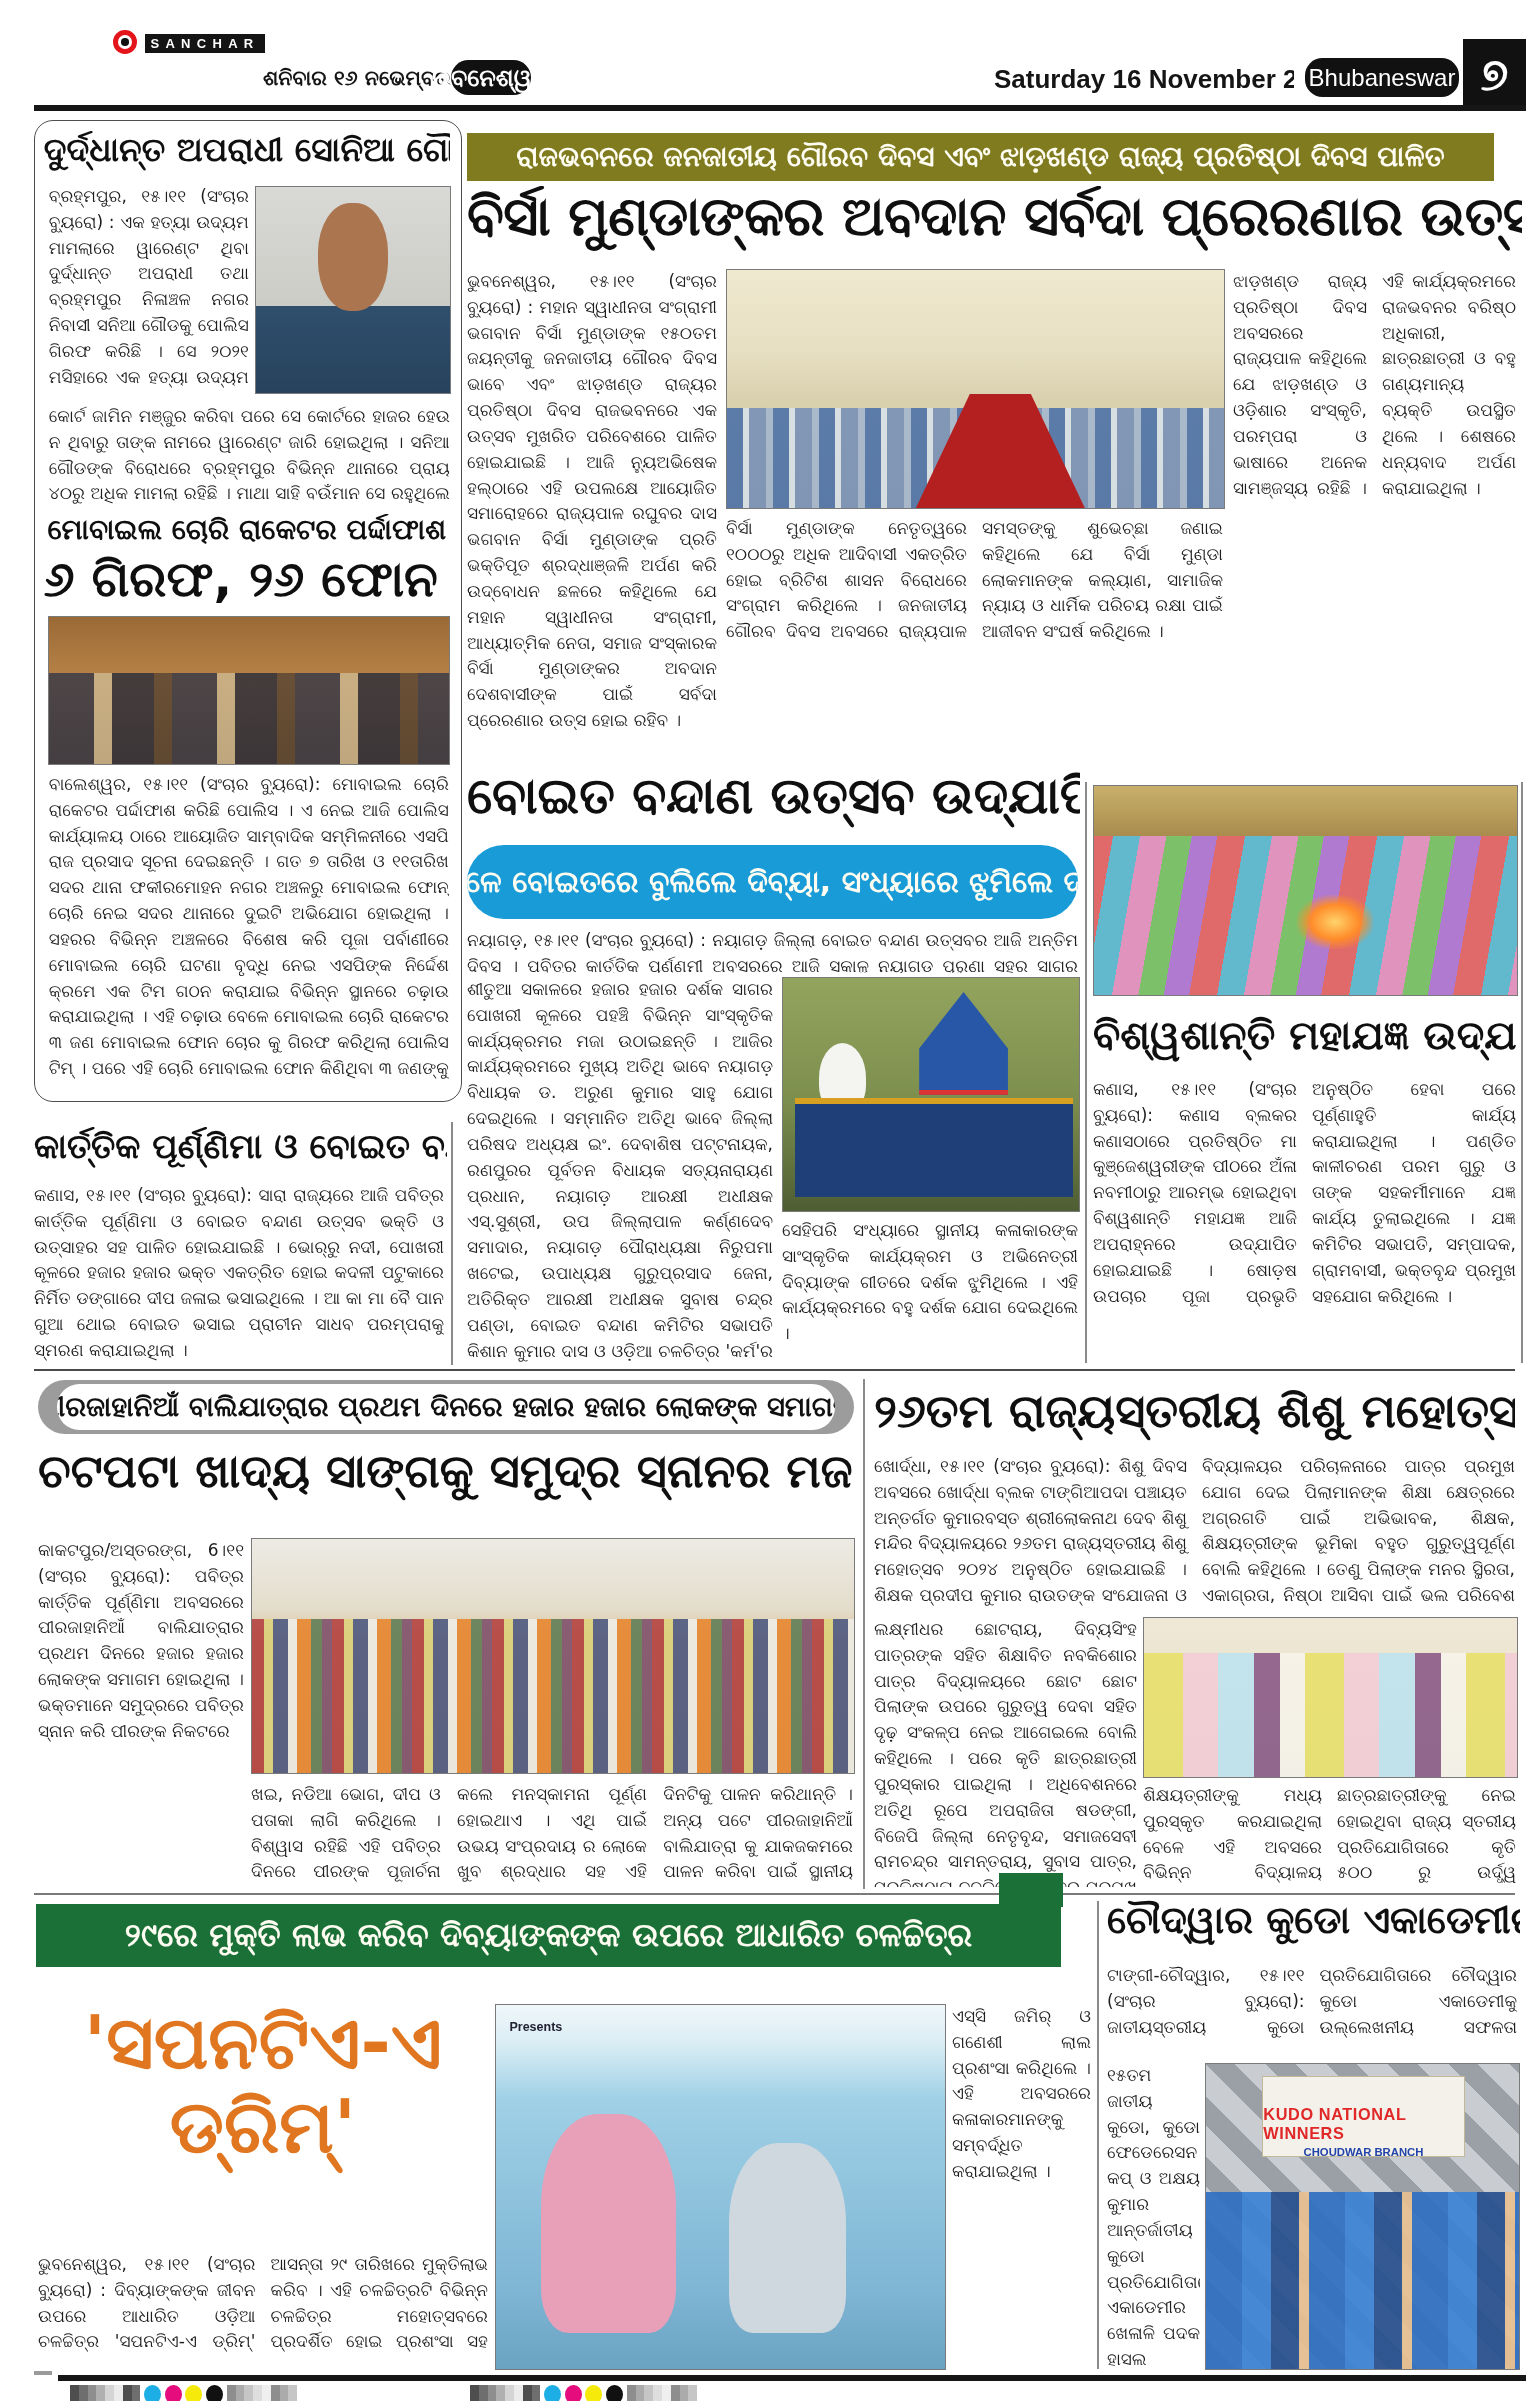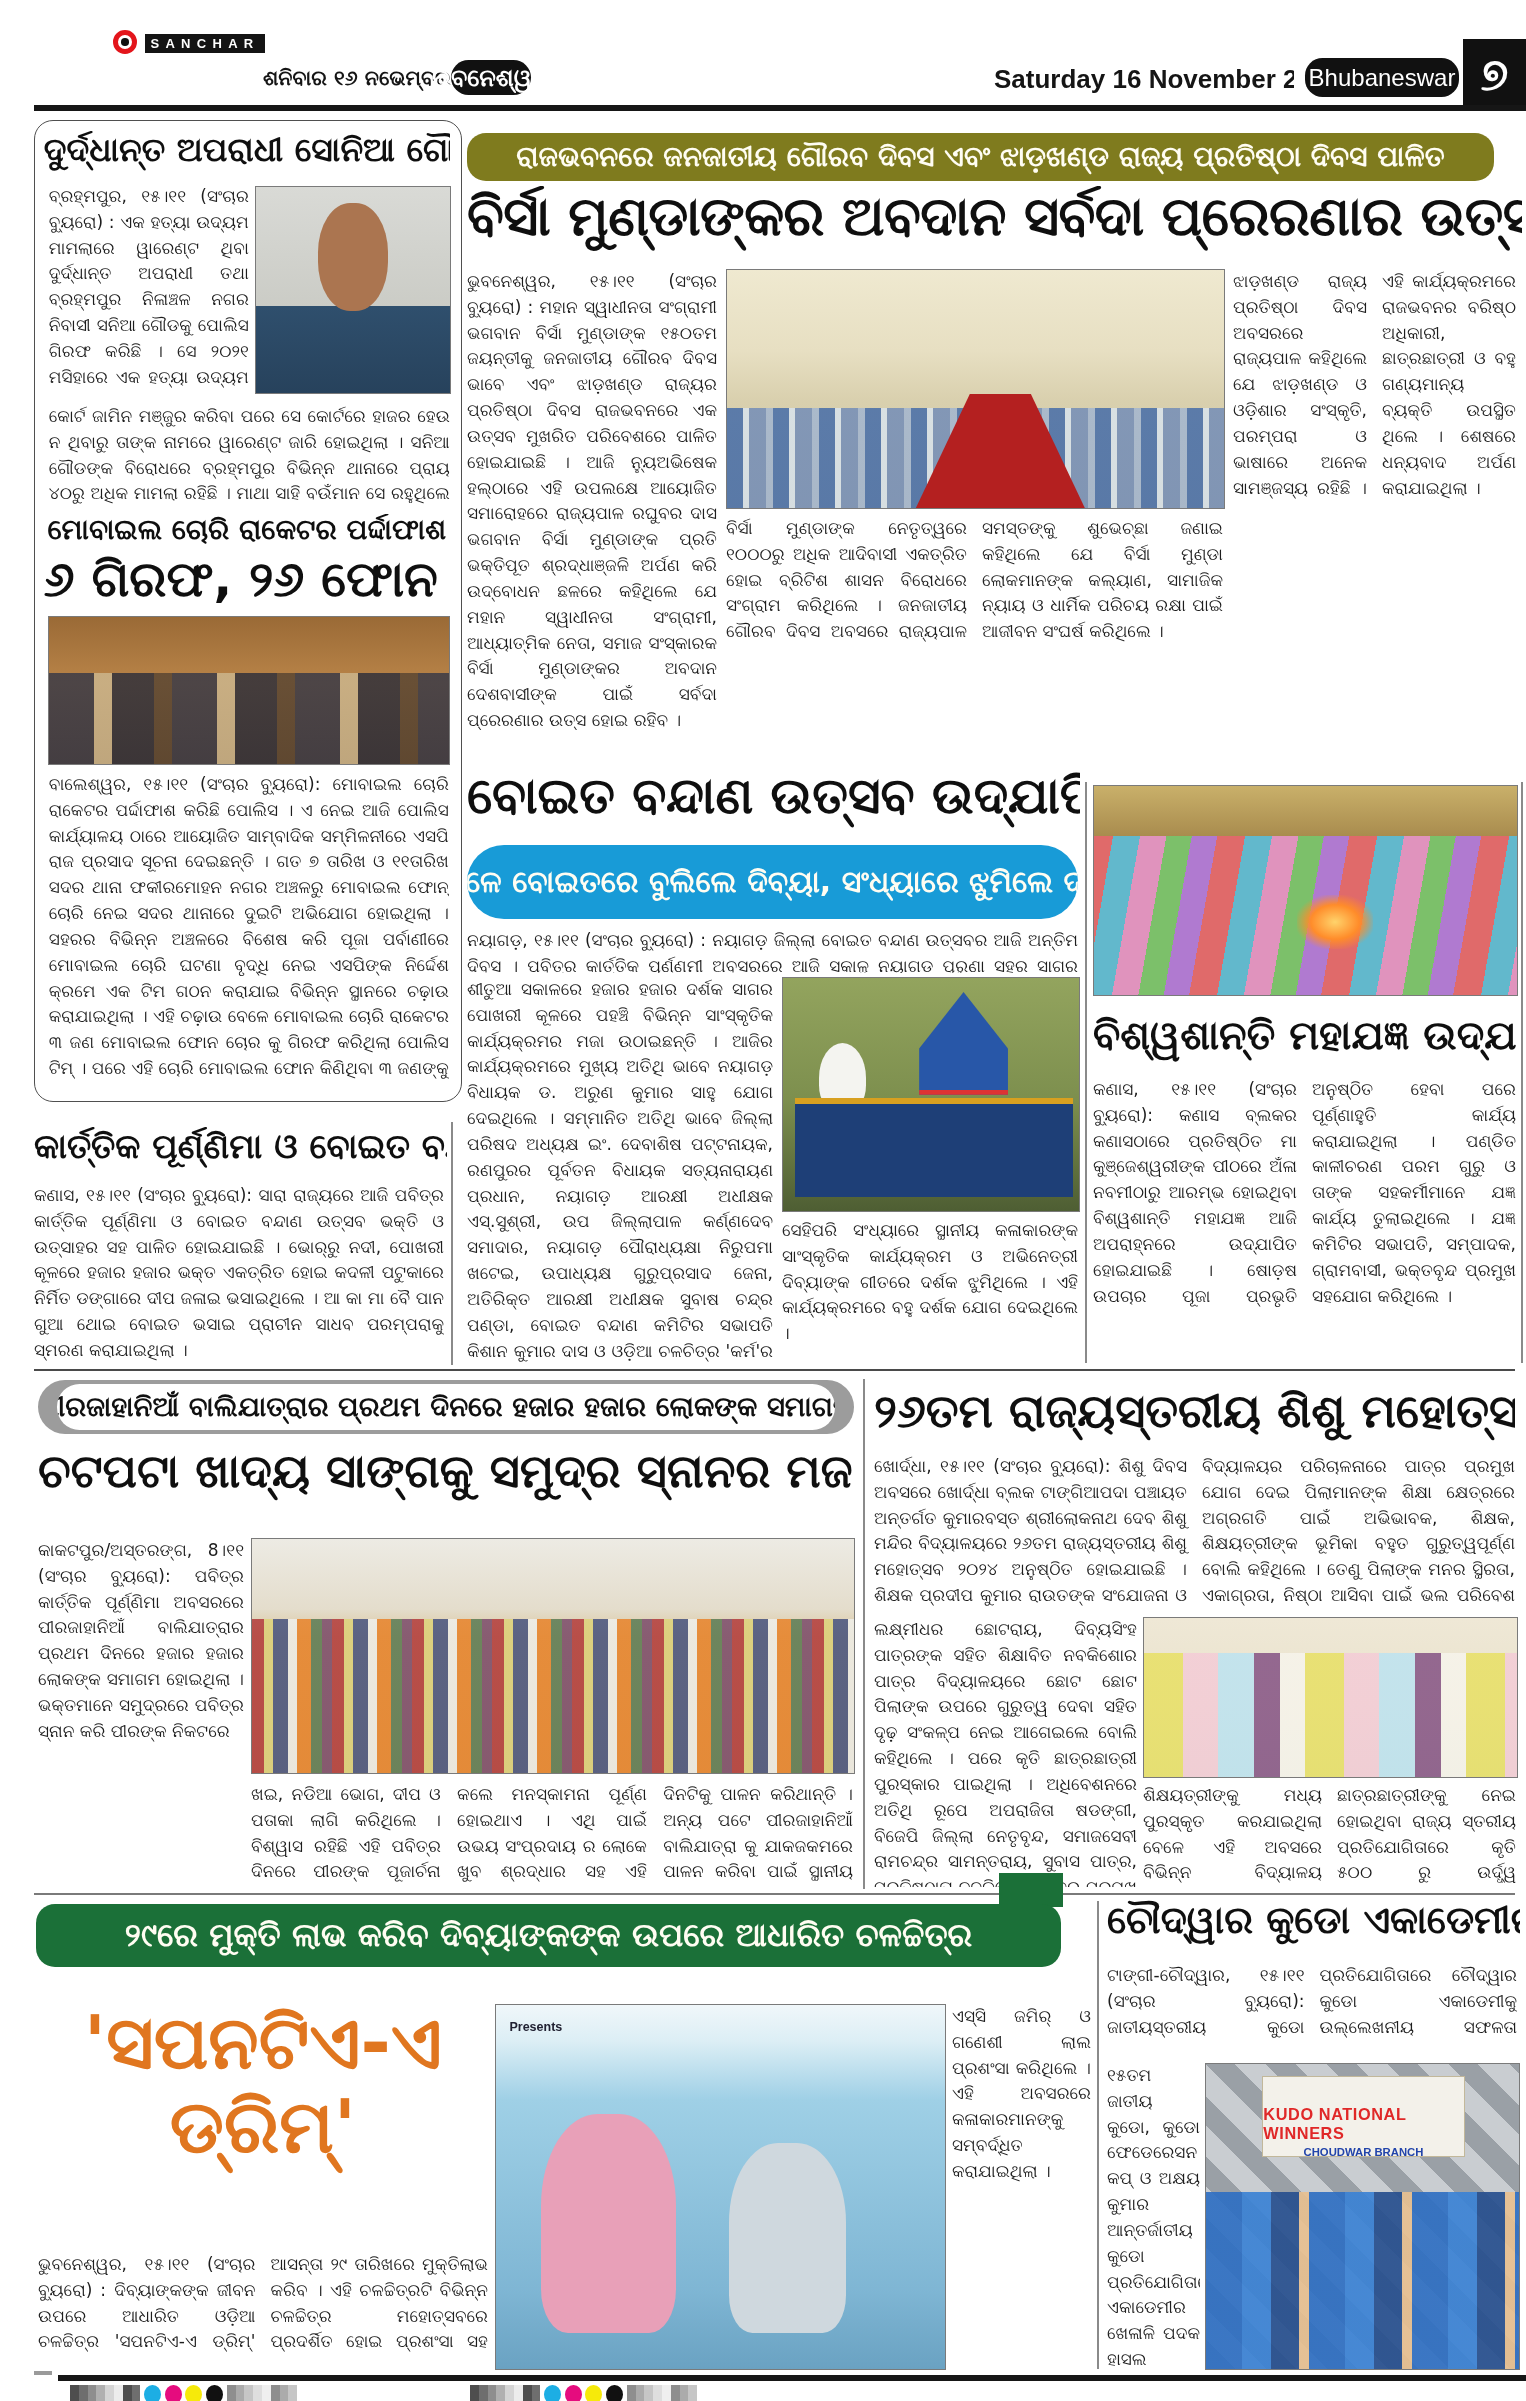--- a/index.html
+++ b/index.html
@@ -10,21 +10,21 @@
   .abs{position:absolute;}
   .hl{font-weight:bold;color:#0f0f0f;line-height:1.15;overflow:hidden;}
   .bd{font-size:17px;line-height:1.52;text-align:justify;overflow:hidden;color:#1d1d1d;}
   .c{text-align:center;}
   .nowrap{white-space:nowrap;}
   .pill{background:#111;color:#fff;border-radius:17.5px;display:flex;align-items:center;justify-content:center;}
   .rule{background:#161616;}
   .vrule{background:#8a8a8a;width:1.9px;}
   .photo{position:absolute;overflow:hidden;border:0.6px solid #7a7a7a;}
   .box{position:absolute;border:1.9px solid #4f4f4f;border-radius:19px;}
-  .banner{display:flex;align-items:center;justify-content:center;font-weight:bold;color:#fffdf2;overflow:hidden;border-radius:19px;}
+  .banner{display:flex;align-items:center;justify-content:center;font-weight:bold;color:#fffdf2;overflow:hidden;}
   .cols2{column-count:2;column-gap:15px;}
   .cols3{column-count:3;column-gap:16.3px;}
   
   .logo-odia{font-size:60px;font-weight:bold;color:#141414;letter-spacing:1.3px;
     text-shadow:1.3px 1.3px 0 #fff,-1.3px -1.3px 0 #fff;}
   .sanchar-bar{background:#141414;color:#fff;font-family:"Liberation Sans",sans-serif;
     font-weight:bold;letter-spacing:6.3px;font-size:13px;display:flex;align-items:center;justify-content:center;}
   .ring{width:13.8px;height:13.8px;border:5px solid #e3151b;border-radius:50%;background:#fff;}
   .ring::after{content:"";display:block;width:7.5px;height:7.5px;margin:3.1px;background:#111;border-radius:50%;}
   
@@ -143,21 +143,21 @@
 <div class="abs hl c nowrap" style="left:1093px;top:1012px;width:423px;height:55px;font-size:40px;">ବିଶ୍ୱଶାନ୍ତି ମହାଯଜ୍ଞ ଉଦ୍‌ଯାପିତ</div>
 <div class="abs bd cols2" style="left:1093px;top:1077px;width:423px;height:286px;">କଣାସ, ୧୫।୧୧ (ସଂଚାର ବ୍ୟୁରୋ): କଣାସ ବ୍ଲକର କଣାସଠାରେ ପ୍ରତିଷ୍ଠିତ ମା କୁଞ୍ଜେଶ୍ୱରୀଙ୍କ ପୀଠରେ ଅଁଳା ନବମୀଠାରୁ ଆରମ୍ଭ ହୋଇଥିବା ବିଶ୍ୱଶାନ୍ତି ମହାଯଜ୍ଞ ଆଜି ଅପରାହ୍ନରେ ଉଦ୍‌ଯାପିତ ହୋଇଯାଇଛି । ଷୋଡ଼ଷ ଉପଚାର ପୂଜା ପ୍ରଭୃତି ଅନୁଷ୍ଠିତ ହେବା ପରେ ପୂର୍ଣ୍ଣାହୁତି କାର୍ଯ୍ୟ କରାଯାଇଥିଲା । ପଣ୍ଡିତ କାଳୀଚରଣ ପରମ ଗୁରୁ ଓ ତାଙ୍କ ସହକର୍ମୀମାନେ ଯଜ୍ଞ କାର୍ଯ୍ୟ ତୁଲାଇଥିଲେ । ଯଜ୍ଞ କମିଟିର ସଭାପତି, ସମ୍ପାଦକ, ଗ୍ରାମବାସୀ, ଭକ୍ତବୃନ୍ଦ ପ୍ରମୁଖ ସହଯୋଗ କରିଥିଲେ ।</div>
 
 <div class="abs rule" style="left:34px;top:1369px;width:1481px;height:1.9px;background:#4a4a4a;"></div>
 <div class="abs vrule" style="left:863px;top:1379px;height:510px;"></div>
 
 <div class="abs kicker-out" style="left:38px;top:1380px;width:816px;height:54px;">
   <div class="kicker-in">ପୀରଜାହାନିଆଁ ବାଲିଯାତ୍ରାର ପ୍ରଥମ ଦିନରେ ହଜାର ହଜାର ଲୋକଙ୍କ ସମାଗମ</div>
 </div>
 <div class="abs hl nowrap" style="left:38px;top:1445px;width:816px;height:83px;font-size:46px;">ଚଟପଟା ଖାଦ୍ୟ ସାଙ୍ଗକୁ ସମୁଦ୍ର ସ୍ନାନର ମଜା ନେଲେ ପର୍ଯ୍ୟଟକ</div>
-<div class="abs bd" style="left:38px;top:1538px;width:206px;height:349px;">କାକଟପୁର/ଅସ୍ତରଙ୍ଗ, 8।୧୧ (ସଂଚାର ବ୍ୟୁରୋ): ପବିତ୍ର କାର୍ତ୍ତିକ ପୂର୍ଣ୍ଣିମା ଅବସରରେ ପୀରଜାହାନିଆଁ ବାଲିଯାତ୍ରାର ପ୍ରଥମ ଦିନରେ ହଜାର ହଜାର ଲୋକଙ୍କ ସମାଗମ ହୋଇଥିଲା । ଭକ୍ତମାନେ ସମୁଦ୍ରରେ ପବିତ୍ର ସ୍ନାନ କରି ପୀରଙ୍କ ନିକଟରେ</div>
+<div class="abs bd" style="left:38px;top:1538px;width:206px;height:349px;">କାକଟପୁର/ଅସ୍ତରଙ୍ଗ, 6।୧୧ (ସଂଚାର ବ୍ୟୁରୋ): ପବିତ୍ର କାର୍ତ୍ତିକ ପୂର୍ଣ୍ଣିମା ଅବସରରେ ପୀରଜାହାନିଆଁ ବାଲିଯାତ୍ରାର ପ୍ରଥମ ଦିନରେ ହଜାର ହଜାର ଲୋକଙ୍କ ସମାଗମ ହୋଇଥିଲା । ଭକ୍ତମାନେ ସମୁଦ୍ରରେ ପବିତ୍ର ସ୍ନାନ କରି ପୀରଙ୍କ ନିକଟରେ</div>
 <div class="photo ph-beach" style="left:251px;top:1538px;width:602px;height:234px;">
   <div class="crowd"></div>
 </div>
 <div class="abs bd cols3" style="left:251px;top:1782px;width:602px;height:105px;">ଖଇ, ନଡିଆ ଭୋଗ, ଦୀପ ଓ ପତାକା ଲାଗି କରିଥିଲେ । ବିଶ୍ୱାସ ରହିଛି ଏହି ପବିତ୍ର ଦିନରେ ପୀରଙ୍କ ପୂଜାର୍ଚନା କଲେ ମନସ୍କାମନା ପୂର୍ଣ୍ଣ ହୋଇଥାଏ । ଏଥି ପାଇଁ ଉଭୟ ସଂପ୍ରଦାୟ ର ଲୋକେ ଖୁବ ଶ୍ରଦ୍ଧାର ସହ ଏହି ଦିନଟିକୁ ପାଳନ କରିଥାନ୍ତି । ଅନ୍ୟ ପଟେ ପୀରଜାହାନିଆଁ ବାଲିଯାତ୍ରା କୁ ଯାକଜକମରେ ପାଳନ କରିବା ପାଇଁ ସ୍ଥାନୀୟ ପ୍ରଶାସନ ଏବଂ ପୁଲିସ ପ୍ରଶାସନ ପକ୍ଷରୁ ସମସ୍ତ ପ୍ରକାର ପ୍ରସ୍ତୁତି ହୋଇଛି । ଚଳିତ ବର୍ଷ ଶତାଧିକ ଷ୍ଟଲ ଖୋଲିଥିବା ବେଳେ ମେଳାକୁ ସରସ ସୁନ୍ଦର କରିବା ପାଇଁ ପ୍ରଶାସନ ପକ୍ଷରୁ ସମସ୍ତ ପଦକ୍ଷେପ ନିଆଯାଇଛି । ଆଇନି ଶୃଙ୍ଖଳା ରକ୍ଷାପାଇଁ ଅତିରିକ୍ତ ଏସ୍‌ଡିଙ୍କ ତତ୍ୱାବଧାନରେ ଉପଖଣ୍ଡ ଅଧିକାରୀ ପ୍ରମୋଦ ମଲ୍ଲିକ, ୩ ଜଣ ଥାନାଧିକାରୀ, ୫ଜଣ ସବଇନିସ୍ପେକ୍ଟର, ୧୦ଜଣ ଏ.ଏସ.ଆଇ, ୧୨ଜଣ କନେଷ୍ଟବଳ, ୩୦ଜଣ ହୋମଗାର୍ଡ ସହ ୩ ପ୍ଲାଟୁନୁ ପୁଲିସ ଫୋର୍ସ ମୁତୟନ କରାଯାଇଛି । ପୀରଜାହାନିଆ ବାଲିଯାତ୍ରାକୁ ପ୍ରଶାସନ ଅଧିକାରୀଙ୍କ ଉପସ୍ଥିତ ରହି ସ୍ଥିତି ଅନୁଧ୍ୟାନ କରିଥିଲେ । ପର୍ଯ୍ୟଟକ ମାନେ ବାଲିଯାତ୍ରା ବୁଲିବା ସହ ସମୁଦ୍ର ସ୍ନାନ କରି ଚଟପଟା ଖାଦ୍ୟର ମଜାଉଠାଇଥିଲେ ।</div>
 
 <div class="abs hl c nowrap" style="left:874px;top:1385px;width:641px;height:63px;font-size:46px;">୨୬ତମ ରାଜ୍ୟସ୍ତରୀୟ ଶିଶୁ ମହୋତ୍ସବ</div>
 <div class="abs bd cols2" style="left:874px;top:1454px;width:641px;height:158px;">ଖୋର୍ଦ୍ଧା, ୧୫।୧୧ (ସଂଚାର ବ୍ୟୁରୋ): ଶିଶୁ ଦିବସ ଅବସରେ ଖୋର୍ଦ୍ଧା ବ୍ଲକ ଟାଙ୍ଗିଆପଦା ପଞ୍ଚାୟତ ଅନ୍ତର୍ଗତ କୁମାରବସ୍ତ ଶ୍ରୀଲୋକନାଥ ଦେବ ଶିଶୁ ମନ୍ଦିର ବିଦ୍ୟାଳୟରେ ୨୬ତମ ରାଜ୍ୟସ୍ତରୀୟ ଶିଶୁ ମହୋତ୍ସବ ୨୦୨୪ ଅନୁଷ୍ଠିତ ହୋଇଯାଇଛି । ଶିକ୍ଷକ ପ୍ରଦୀପ କୁମାର ରାଉତଙ୍କ ସଂଯୋଜନା ଓ ବିଦ୍ୟାଳୟର ପରିଚାଳନାରେ ପାତ୍ର ପ୍ରମୁଖ ଯୋଗ ଦେଇ ପିଲାମାନଙ୍କ ଶିକ୍ଷା କ୍ଷେତ୍ରରେ ଅଗ୍ରଗତି ପାଇଁ ଅଭିଭାବକ, ଶିକ୍ଷକ, ଶିକ୍ଷୟତ୍ରୀଙ୍କ ଭୂମିକା ବହୁତ ଗୁରୁତ୍ୱପୂର୍ଣ୍ଣ ବୋଲି କହିଥିଲେ । ତେଣୁ ପିଲାଙ୍କ ମନର ସ୍ଥିରତା, ଏକାଗ୍ରତା, ନିଷ୍ଠା ଆସିବା ପାଇଁ ଭଲ ପରିବେଶ ସୃଷ୍ଟି କରିବାକୁ ପରାମର୍ଶ ଦେଇଥିଲେ । ପରେ ବିଦ୍ୟାଳୟର ଚମ୍ପିୟାନ ଛାତ୍ରଛାତ୍ରୀ ଓ ବିଭିନ୍ନ କ୍ଷେତ୍ରରେ କୃତି ଅର୍ଜିତ କରିଥିବା ପିଲାଙ୍କ ଓ ଶିକ୍ଷକ</div>
 <div class="abs bd" style="left:874px;top:1617px;width:263px;height:270px;">ଲକ୍ଷ୍ମୀଧର ଛୋଟରାୟ, ଦିବ୍ୟସିଂହ ପାତ୍ରଙ୍କ ସହିତ ଶିକ୍ଷାବିତ ନବକିଶୋର ପାତ୍ର ବିଦ୍ୟାଳୟରେ ଛୋଟ ଛୋଟ ପିଲାଙ୍କ ଉପରେ ଗୁରୁତ୍ୱ ଦେବା ସହିତ ଦୃଢ଼ ସଂକଳ୍ପ ନେଇ ଆଗେଇଲେ ବୋଲି କହିଥିଲେ । ପରେ କୃତି ଛାତ୍ରଛାତ୍ରୀ ପୁରସ୍କାର ପାଇଥିଲା । ଅଧିବେଶନରେ ଅତିଥି ରୂପେ ଅପରାଜିତା ଷଡଙ୍ଗୀ, ବିଜେପି ଜିଲ୍ଲା ନେତୃବୃନ୍ଦ, ସମାଜସେବୀ ରାମଚନ୍ଦ୍ର ସାମନ୍ତରାୟ, ସୁବାସ ପାତ୍ର, ପ୍ରତିଷ୍ଠାତା ନବକିଶୋର ପାତ୍ର ପ୍ରମୁଖ ଯୋଗ ଦେଇଥିଲେ ।</div>
 <div class="photo ph-children" style="left:1143px;top:1617px;width:373px;height:159px;">
   <div class="figures"></div>

